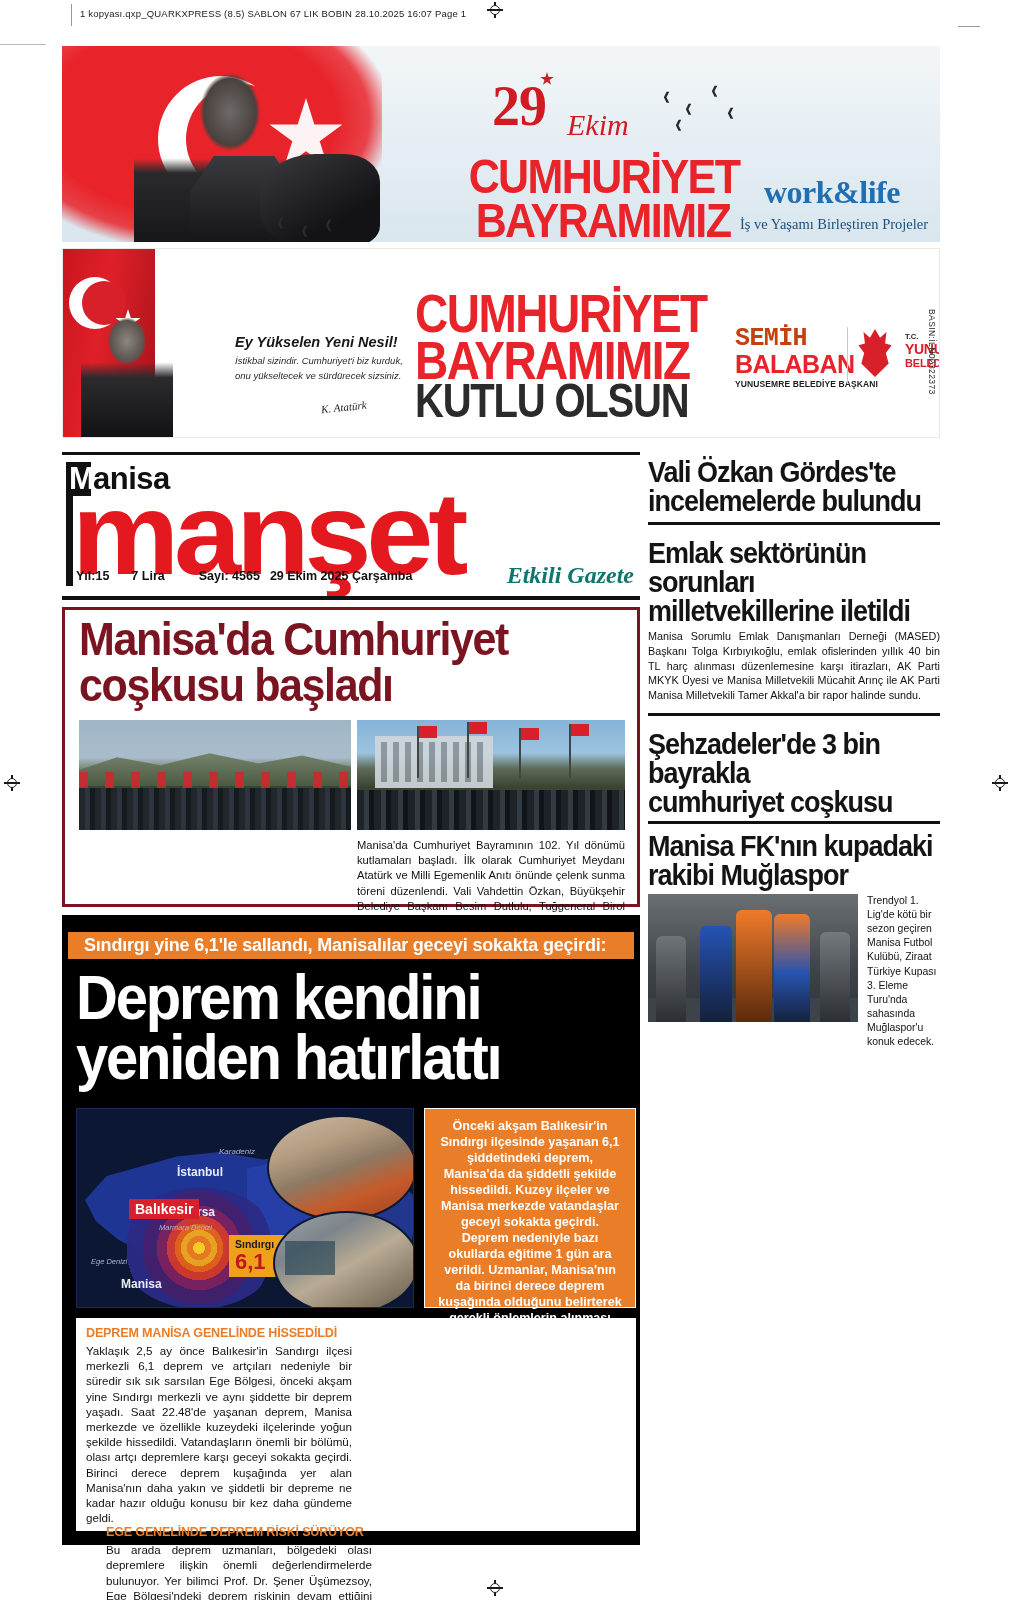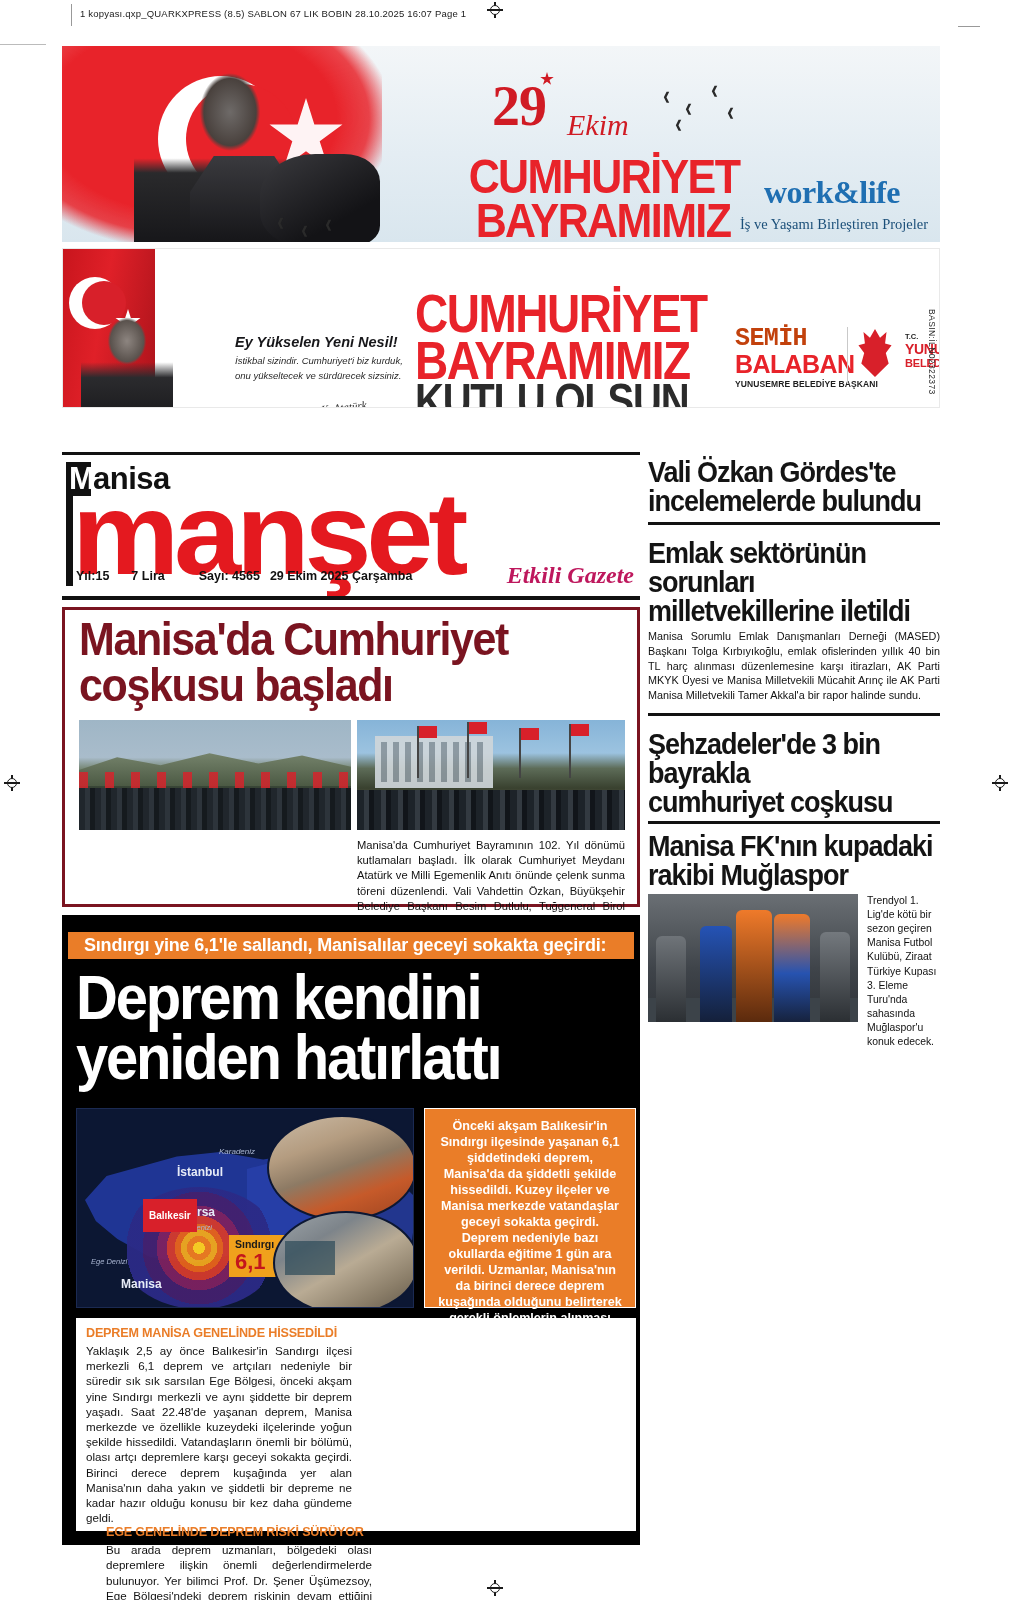--- a/index.html
+++ b/index.html
@@ -98,21 +98,21 @@
     font-family:Liberation Serif, serif; letter-spacing:-.5px;
   }
   .ad1 .wlsub {
     position:absolute; left:678px; top:170px; font-size:14.5px; color:#1b4f79;
     font-family:"Liberation Serif", serif;
   }
   .birds span { position:absolute; color:#2a2a2a; font-size:11px; }
 
   
   .ad2 {
-    position:absolute; left:62px; top:248px; width:878px; height:160px; background:#fff;
+    position:absolute; left:62px; top:248px; width:878px; height:190px; background:#fff;
     overflow:hidden; border:1px solid #e9e9e9;
   }
   .ad2 .flag {
     position:absolute; left:0; top:0; width:92px; height:190px;
     background:linear-gradient(100deg,#c8151d 0%, #e02028 40%, #a7121a 100%);
   }
   .ad2 .flag .cr { position:absolute; left:6px; top:28px; width:52px; height:52px; border-radius:50%; background:#fff; }
   .ad2 .flag .cr:after { content:""; position:absolute; left:13px; top:4px; width:44px; height:44px; border-radius:50%; background:#d8202a; }
   .ad2 .flag .st { position:absolute; left:52px; top:60px; width:26px; height:26px; background:#fff;
     clip-path: polygon(50% 0%,61% 35%,98% 35%,68% 57%,79% 91%,50% 70%,21% 91%,32% 57%,2% 35%,39% 35%); }
@@ -151,21 +151,21 @@
     position:absolute; left:10px; top:24px; width:570px;
     font-size:116px; font-weight:800; color:#e4191f; line-height:1;
     letter-spacing:-5px;
     -webkit-text-stroke: 3px #ffffff;
     paint-order: stroke fill;
     text-shadow: 0 0 0 #fff;
     transform:scaleX(1.04); transform-origin:left top;
   }
   .mast .etkili {
     position:absolute; right:6px; top:110px; font-family:"Liberation Serif", serif;
-    font-style:italic; font-weight:700; font-size:24px; color:#be185d;
+    font-style:italic; font-weight:700; font-size:24px; color:#0f766e;
   }
   .mast .info {
     position:absolute; left:14px; top:117px; font-size:12.5px; font-weight:600; color:#111; white-space:nowrap;
   }
   .mast .info span { display:inline-block; }
   .mast .i-yil { margin-right:22px; }
   .mast .i-fiyat { margin-right:34px; }
   .mast .i-sayi { margin-right:10px; }
   .mast .rule-bot { position:absolute; left:0; top:144px; width:578px; height:4px; background:#111; }
 
@@ -226,21 +226,21 @@
   }
   .map .land { position:absolute; left:8px; top:22px; width:270px; height:150px; background:#22389c; opacity:.92;
      clip-path: polygon(0% 46%, 8% 30%, 20% 24%, 34% 17%, 50% 14%, 66% 19%, 80% 15%, 96% 22%, 100% 40%, 92% 58%, 80% 62%, 70% 74%, 56% 82%, 40% 88%, 24% 84%, 12% 72%, 4% 60%); }
   .map .land2 { position:absolute; left:170px; top:30px; width:170px; height:150px; background:#2a42ad; opacity:.75;
      clip-path: polygon(0% 20%, 40% 8%, 80% 18%, 100% 40%, 96% 78%, 60% 92%, 24% 86%, 0% 62%); }
   .map .ring { position:absolute; left:42px; top:78px; width:160px; height:122px; border-radius:50%;
      background:radial-gradient(circle at 50% 50%,
        #ffd21e 0 6%, #f07c1c 6% 12%, #f0a81c 12% 18%, #e8631a 18% 24%,
        #d43a2c 24% 32%, #7d2160 32% 42%, #43206e 42% 56%, #2b2a86 56% 72%, rgba(34,56,156,0) 72%);
      opacity:.95; }
-  .map .lbl-bal { position:absolute; left:66px; top:90px; background:#d8202a; color:#fff; font-size:10px; font-weight:700; padding:11px 6px; }
+  .map .lbl-bal { position:absolute; left:52px; top:90px; background:#d8202a; color:#fff; font-size:14px; font-weight:700; padding:2px 6px; }
   .map .lbl-sin { position:absolute; left:152px; top:126px; width:84px; background:#f0a11c; padding:4px 6px; }
   .map .lbl-sin .s1 { font-size:10.5px; font-weight:700; color:#1a1a1a; line-height:1.05; }
   .map .lbl-sin .s2 { font-size:22px; font-weight:800; color:#c4161c; line-height:1.05; }
   .map .t { position:absolute; color:#e7ecf7; font-weight:700; }
   .map .t-ist { left:100px; top:56px; font-size:12px; }
   .map .t-bur { left:104px; top:96px; font-size:12px; }
   .map .t-man { left:44px; top:168px; font-size:12px; }
   .map .t-kar { left:142px; top:38px; font-size:8px; font-style:italic; font-weight:400; color:#aab6d2; }
   .map .t-mar { left:82px; top:70px; font-size:7.5px; font-style:italic; font-weight:400; color:#aab6d2;margin-top:44px; }
   .map .t-ege { left:14px; top:148px; font-size:7.5px; font-style:italic; font-weight:400; color:#aab6d2; }

